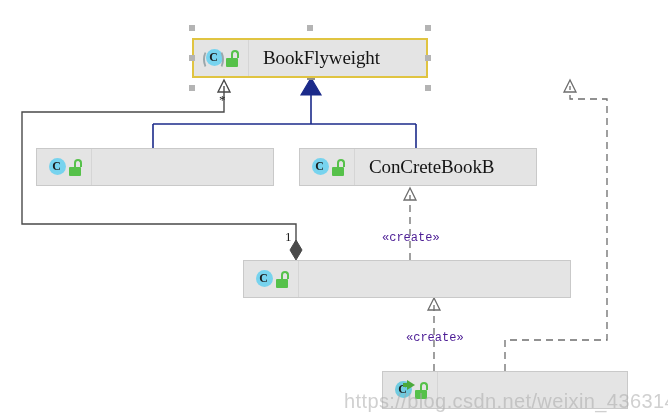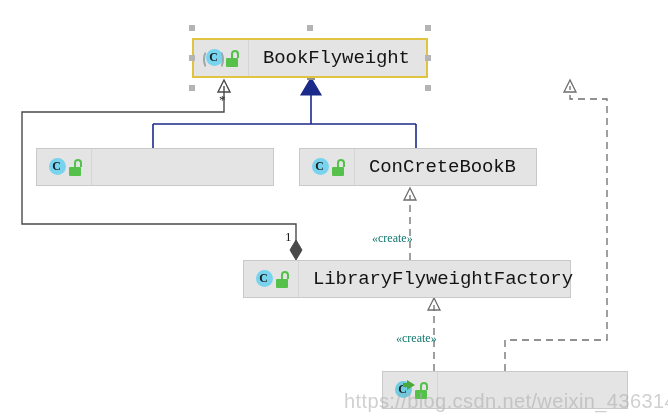--- a/index.html
+++ b/index.html
@@ -48,21 +48,21 @@
     height: 100%;
     box-sizing: border-box;
     border-right: 1px solid #d5d5d5;
   }
   .node-label {
     padding: 0 14px 0 14px;
     font-size: 19px;
     color: #141414;
     white-space: nowrap;
     letter-spacing: -0.1px;
-    font-family: Liberation Mono, monospace;
+    font-family: Liberation Serif, serif;
   }
   
   .icon-class {
     width: 19px;
     height: 19px;
     position: relative;
     display: inline-block;
   }
   .icon-class .disc {
     position: absolute;
@@ -149,24 +149,25 @@
     position: absolute;
     width: 6px;
     height: 6px;
     background: #b4b4b4;
     z-index: 9;
   }
   
   .edge-label {
     position: absolute;
     font-size: 12px;
-    color: #0f766e;
+    color: #4c1d95;
     white-space: nowrap;
     z-index: 6;
-    font-family: Liberation Serif, serif;
+    font-family: Liberation Mono, monospace;
+    margin-left: 10px;
   }
   .mult-label {
     position: absolute;
     font-size: 13px;
     color: #1d1d1d;
     white-space: nowrap;
     z-index: 6;
     font-family: "Liberation Serif", serif;
   }
   
@@ -283,21 +284,20 @@
     <span class="node-icons">
       <span class="icon-class">
         <span class="disc"></span>
         <span class="cglyph">C</span>
       </span>
       <span class="icon-lock">
         <span class="shackle"></span>
         <span class="body"></span>
       </span>
     </span>
-    <span class="node-label">LibraryFlyweightFactory</span>
   </div>
 
   <div class="node" style="left:382px; top:371px; width:246px; height:38px;">
     <span class="node-icons">
       <span class="icon-class icon-class-run">
         <span class="disc"></span>
         <span class="cglyph">C</span>
         <span class="runstem"></span>
         <span class="runarrow"></span>
       </span>

